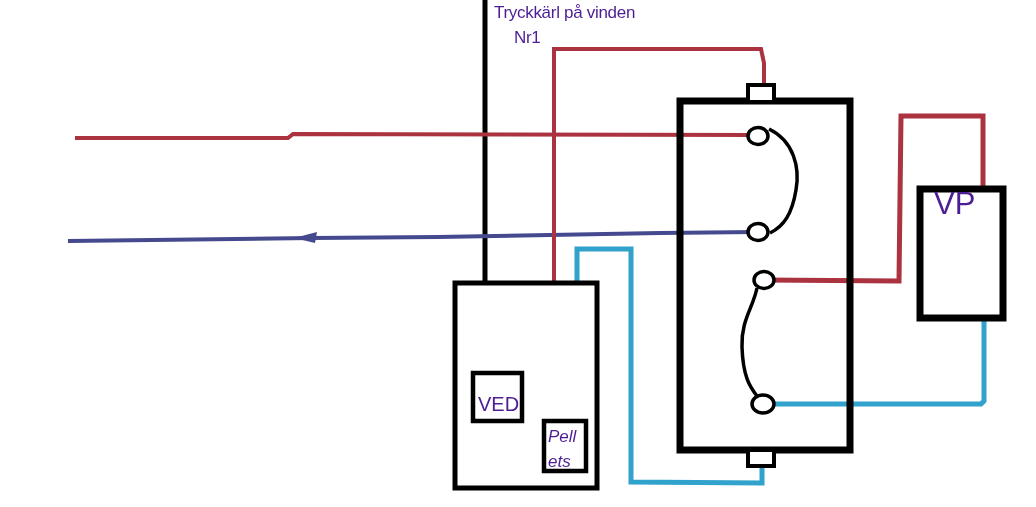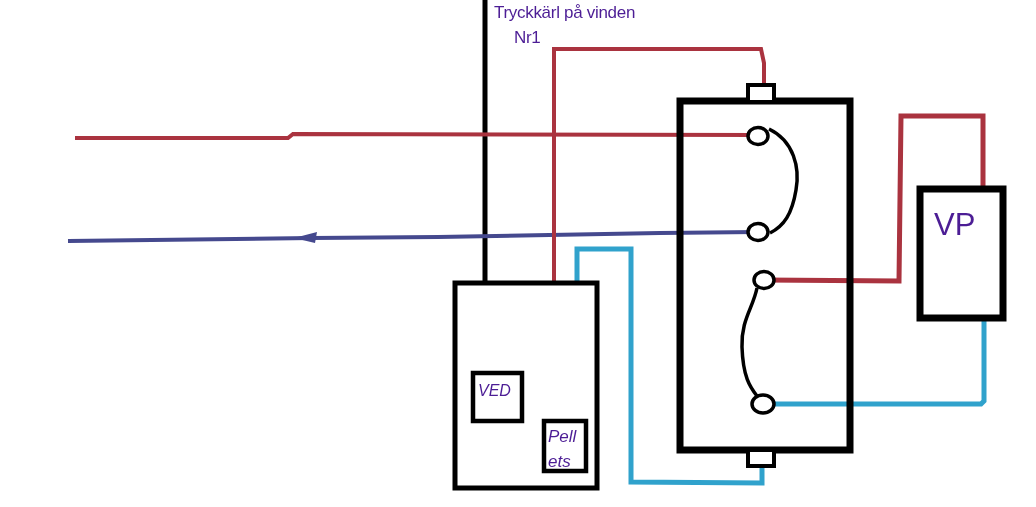--- a/index.html
+++ b/index.html
@@ -21,23 +21,23 @@
     top: 0;
   }
   .lbl {
     position: absolute;
     color: #4c1d95;
     white-space: nowrap;
     line-height: 1.2;
   }
   .lbl-title1 { left: 494px; top: 3px;  font-size: 17px; letter-spacing: -0.3px; }
   .lbl-title2 { left: 504px; top: 28px; font-size: 17px; letter-spacing: -0.3px; margin-left: 10px; }
-  .lbl-ved    { left: 478px; top: 381px; font-size: 16px; font-style: italic; }
+  .lbl-ved    { left: 478px; top: 392px; font-size: 20px; }
   .lbl-pellets{ left: 548px; top: 424px; font-size: 17px; line-height: 25px; font-style: italic; }
-  .lbl-vp     { left: 934px; top: 206px; font-size: 31px; }
+  .lbl-vp     { left: 934px; top: 185px; font-size: 31px; }
 </style>
 </head>
 <body>
 
 <div id="stage">
 
   <svg id="pipes" width="1036" height="507" viewBox="0 0 1036 507" fill="none" stroke-linecap="butt" stroke-linejoin="miter">
 
     <polyline points="485,0 485,284" stroke-width="5" stroke="#000000"></polyline>
 

